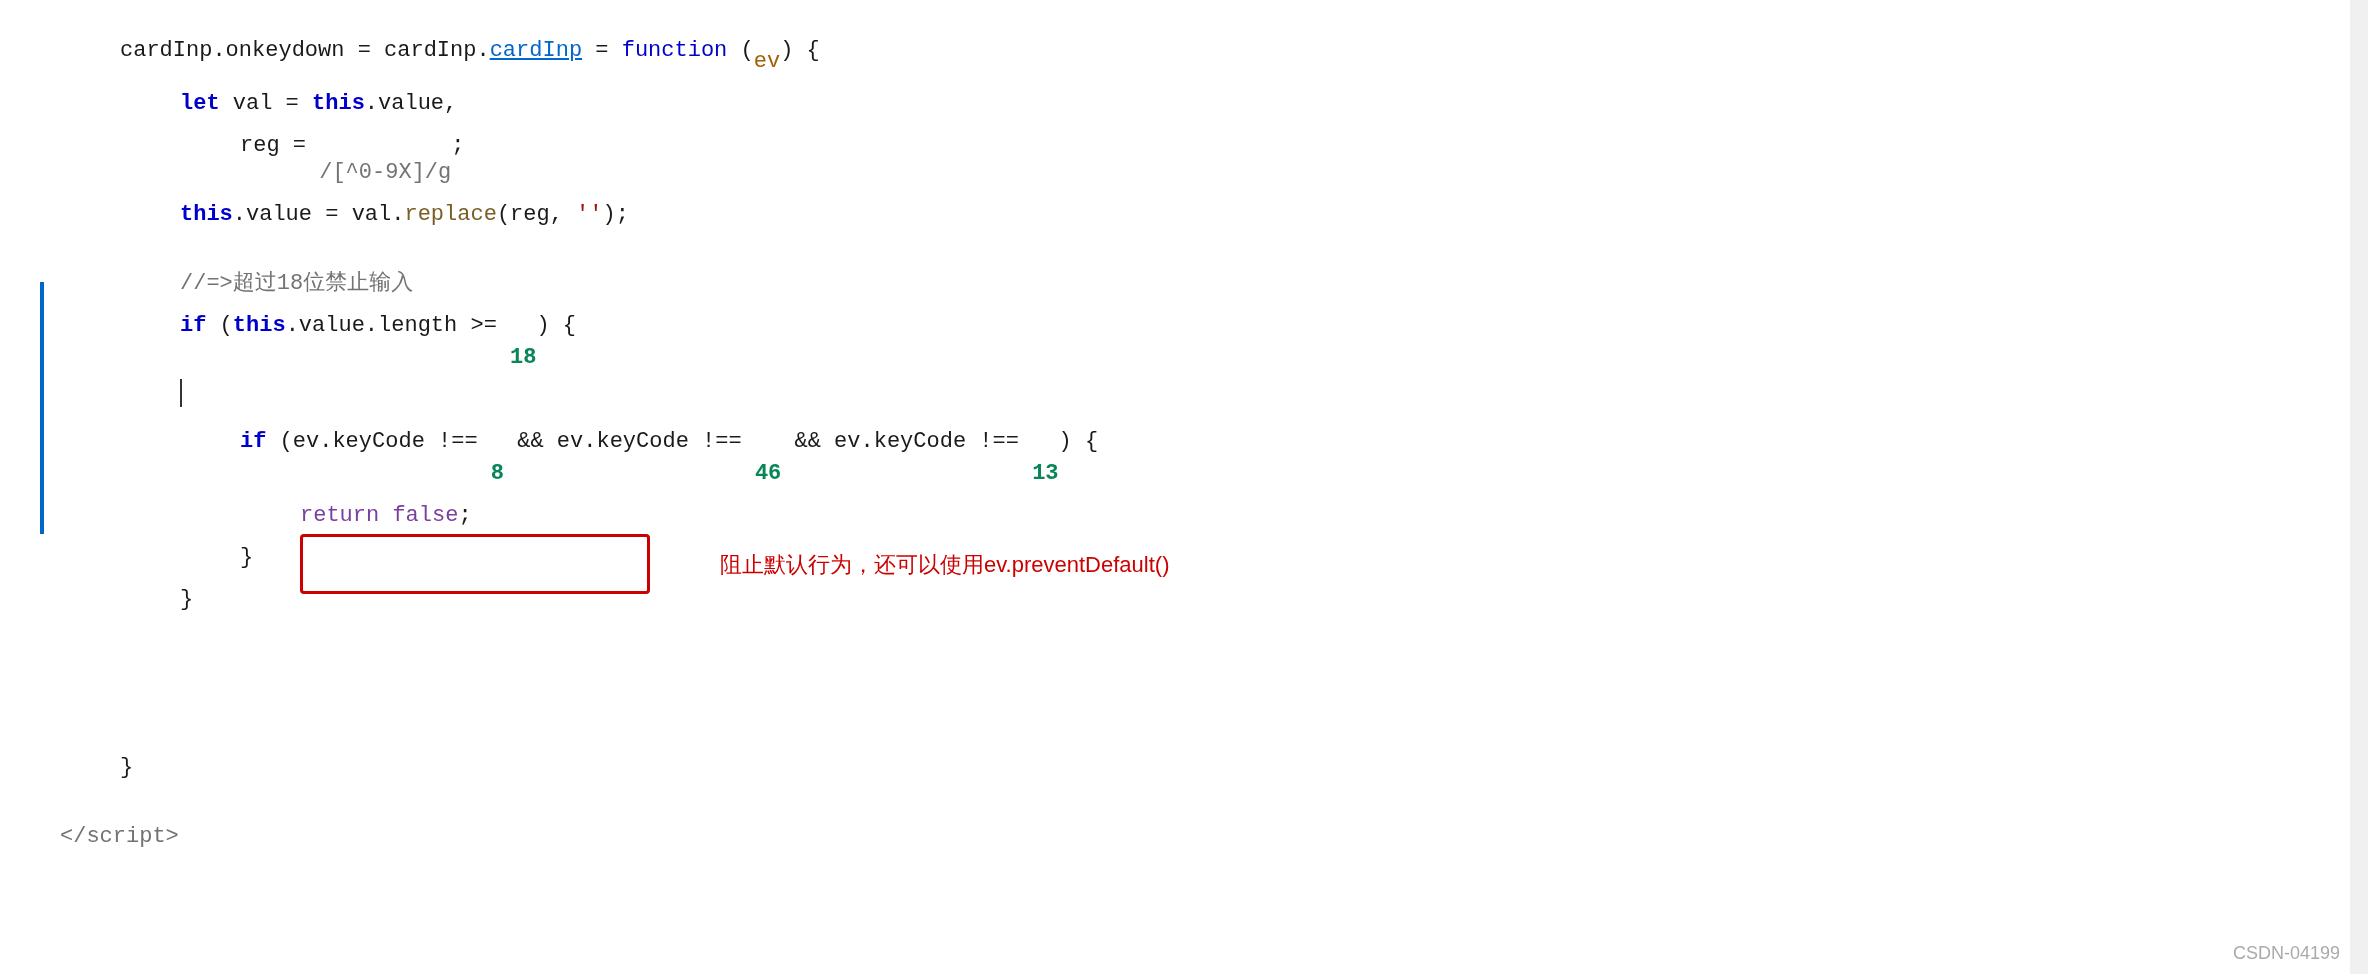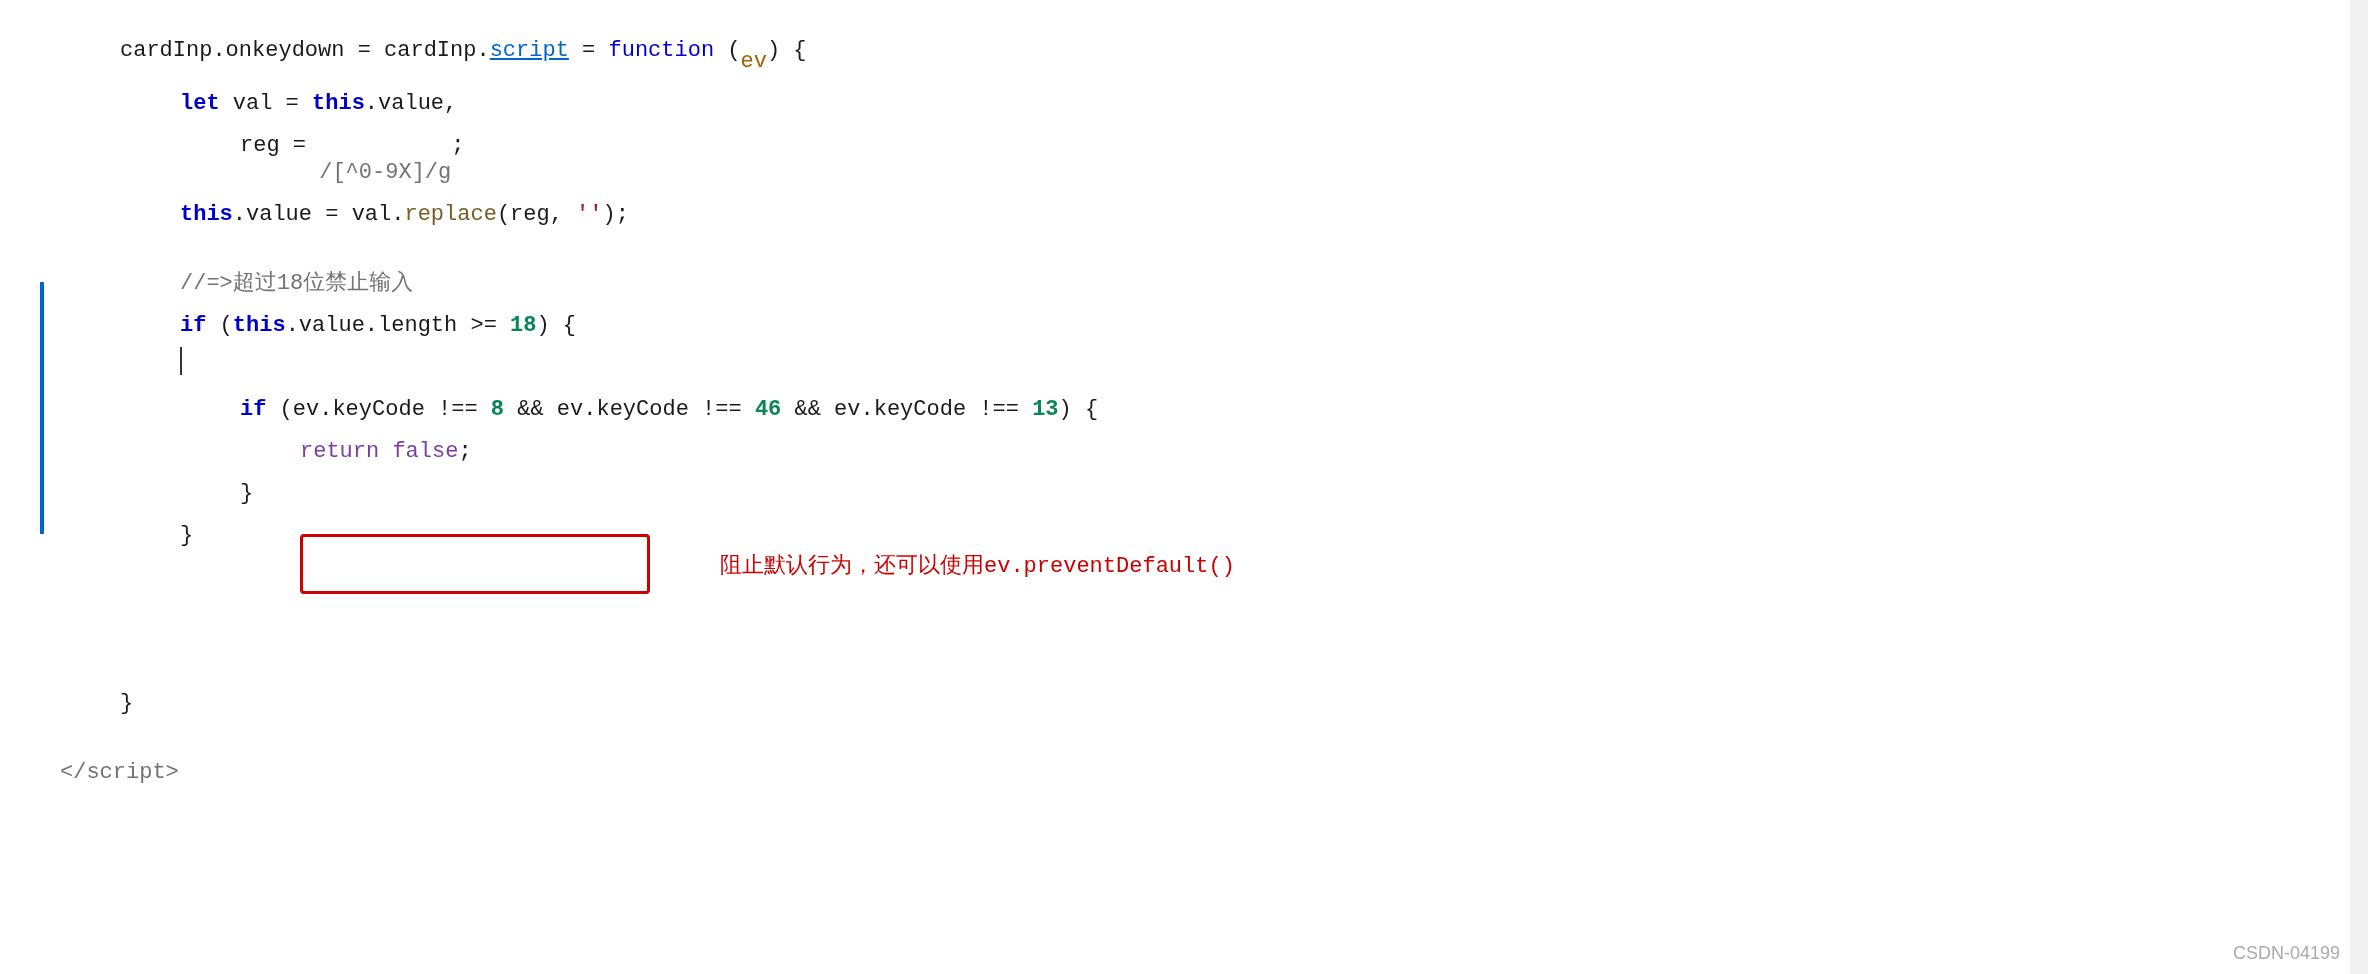--- a/index.html
+++ b/index.html
@@ -28,21 +28,21 @@
       position: relative;
       line-height: 42px;
       white-space: pre;
     }
 
     .cursor-line {
       position: relative;
     }
     .kw-string  { color: #a31515; }
     .kw-comment { color: #737373; margin-top: 27px; }
-    .num        { color: #098658; font-weight: bold; }
+    .num        { color: #098658; font-weight: bold; margin-top: 32px; }
     .param      { color: #a16207; margin-top: 11px; }
     .plain      { color: #1a1a1a; text-align: right; }
     .kw-func    { color: #0000cc; }
     .kw-let     { color: #0000cc; font-weight: bold; }
     .kw-this    { color: #0000cc; font-weight: bold; }
     .kw-if      { color: #0000cc; font-weight: bold; }
     .kw-return  { color: #7b3fa0; font-weight: normal; }
     .kw-false   { color: #7b3fa0; font-weight: normal; }
     .method     { color: #795e26; }
 
@@ -51,21 +51,21 @@
       position: absolute;
       border: 3px solid #cc0000;
       border-radius: 4px;
       pointer-events: none;
     }
 
     
     .annotation-text {
       position: absolute;
       color: #cc0000;
-      font-family: Liberation Mono, monospace;
+      font-family: Liberation Sans, sans-serif;
       font-size: 22px;
       white-space: nowrap;
     }
 
     
     .left-bar {
       position: absolute;
       left: 40px;
       width: 4px;
       background: #0066cc;
@@ -113,21 +113,21 @@
   </style>
 </head>
 <body>
 
 <div class="code-container">
 
   <div class="left-bar" style="top: 282px; height: 252px;"></div>
 
   <div class="code-line">
     <span class="indent1"></span>
-    <span class="plain">cardInp.onkeydown = cardInp.</span><span class="onkeyup-link">script</span><span class="plain"> = </span><span class="kw-func">function</span><span class="plain"> (</span><span class="param">ev</span><span class="plain">) {</span>
+    <span class="plain">cardInp.onkeydown = cardInp.</span><span class="onkeyup-link">cardInp</span><span class="plain"> = </span><span class="kw-func">function</span><span class="plain"> (</span><span class="param">ev</span><span class="plain">) {</span>
   </div>
 
   <div class="code-line">
     <span class="indent2"></span>
     <span class="kw-let">let</span><span class="plain"> val = </span><span class="kw-this">this</span><span class="plain">.value,</span>
   </div>
 
   <div class="code-line">
     <span class="indent3"></span>
     <span class="plain">reg = </span><span class="kw-comment">/[^0-9X]/g</span><span class="plain">;</span>

